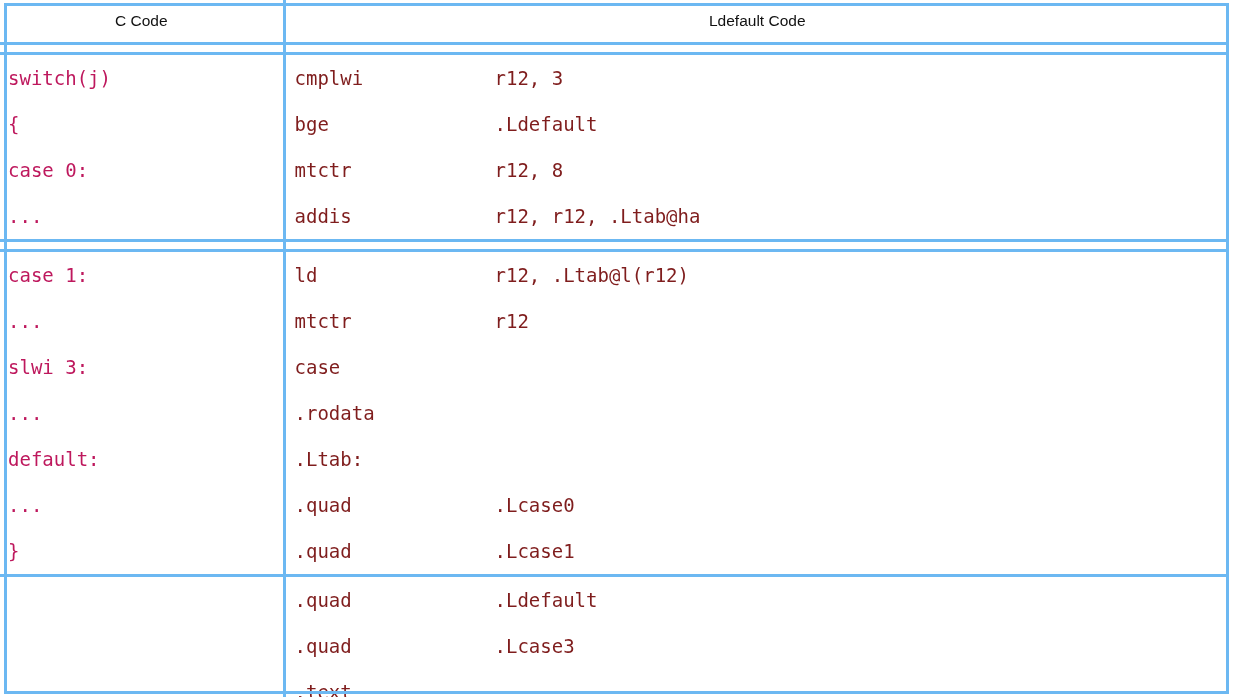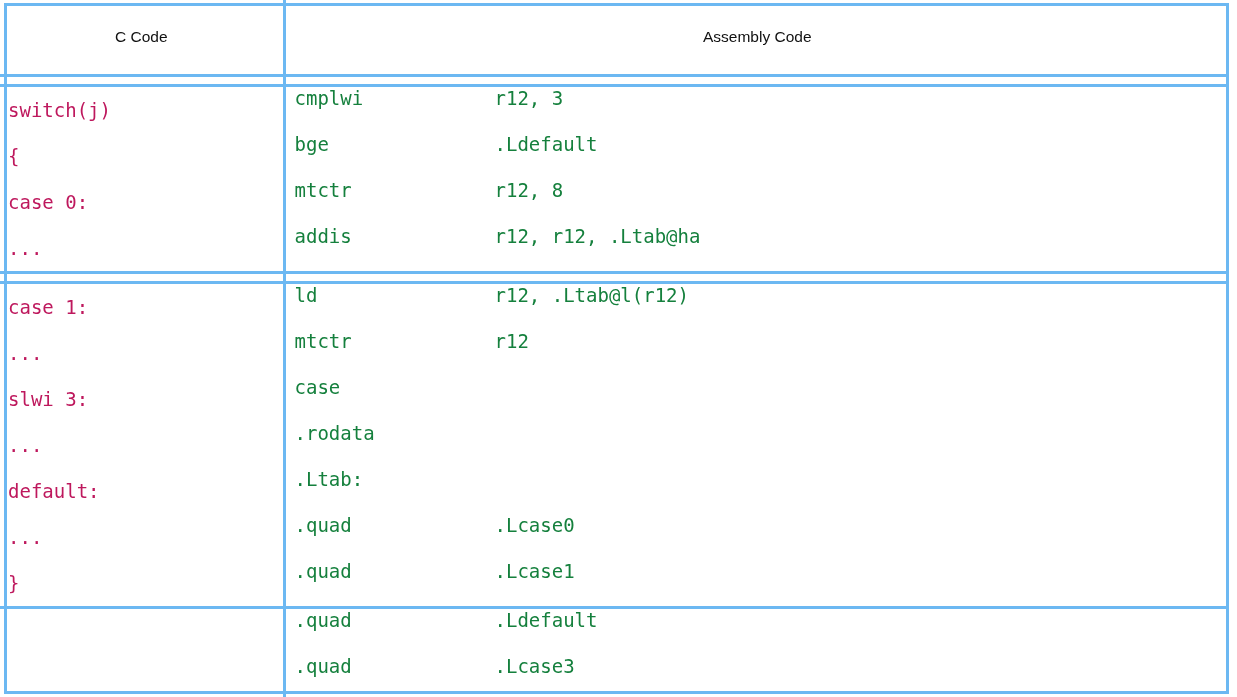--- a/index.html
+++ b/index.html
@@ -44,21 +44,21 @@
 
   col.c-col { width: 284px; }
   col.asm-col { width: 945px; }
 
   thead th {
     height: 42px;
     font-size: 15.5px;
     font-weight: 400;
     text-align: center;
     vertical-align: middle;
-    padding: 16px;
+    padding: 0;
     color: #111;
     font-family: "Liberation Sans", sans-serif;
   }
 
   
   thead th.c-head,
   tbody td.c-cell {
     border-right: 3px solid #6cb8f2;
   }
 
@@ -100,27 +100,27 @@
     font-size: 19px;
     white-space: pre;
     color: #be185d;
     overflow: hidden;
   }
 
   .c-cell .line { padding-left: 8px; }
 
   .asm-line {
     display: flex;
-    align-items: flex-start;
+    align-items: center;
     height: 46px;
     font-family: "DejaVu Sans Mono", "Liberation Mono", monospace;
     font-size: 19px;
     white-space: pre;
     padding-left: 9px;
-    color: #15803d;
+    color: #7f1d1d;
   }
   .asm-mnem {
     display: inline-block;
     width: 200px;
     flex: 0 0 200px;
   }
   .asm-ops {
     display: inline-block;
   }
 
@@ -131,21 +131,21 @@
 
 <div class="table-wrap">
   <table class="codetable">
     <colgroup>
       <col class="c-col">
       <col class="asm-col">
     </colgroup>
     <thead>
       <tr>
         <th class="c-head">C Code</th>
-        <th class="asm-head">Assembly Code</th>
+        <th class="asm-head">Ldefault Code</th>
       </tr>
     </thead>
     <tbody>
       <tr class="sep-double">
         <td class="c-cell"></td>
         <td class="asm-cell"></td>
       </tr>
 
       <tr class="section-row">
         <td class="c-cell">

